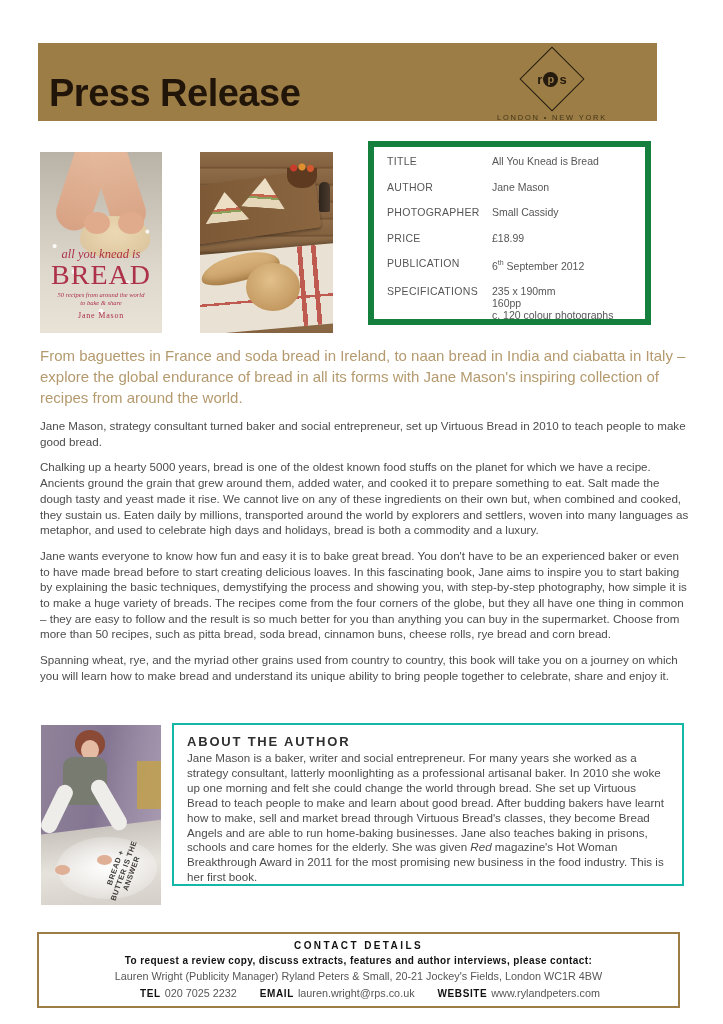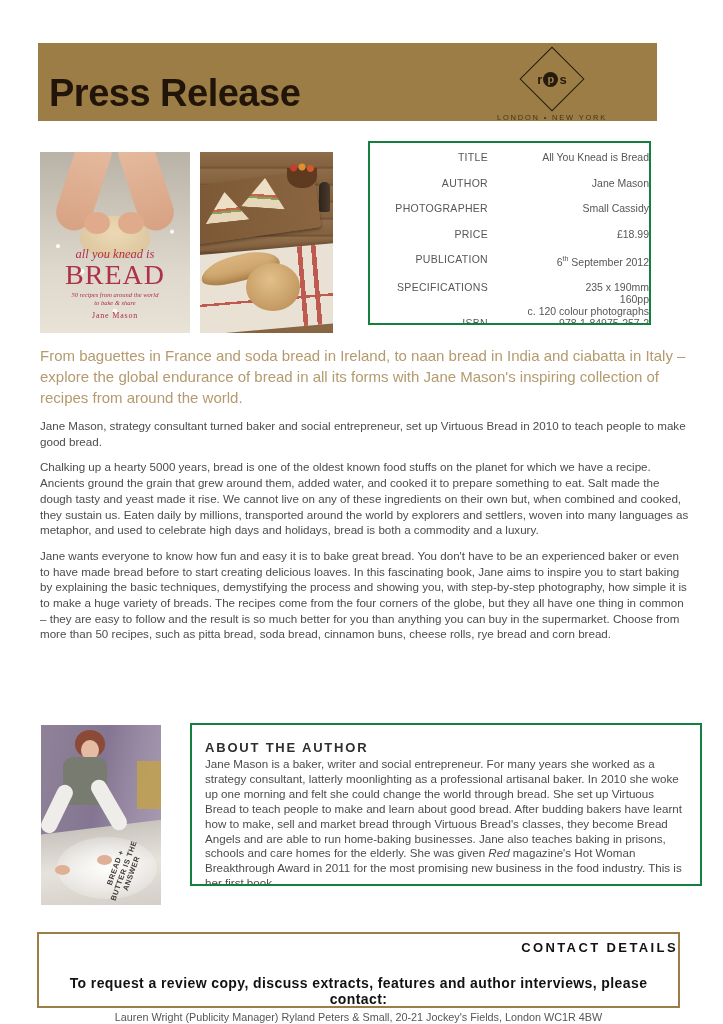--- a/index.html
+++ b/index.html
@@ -14,21 +14,21 @@
   .diamond{width:44px;height:44px;border:1.5px solid #241a0e;transform:rotate(45deg);
            margin:9px auto 0;position:relative;}
   .diamond-inner{position:absolute;inset:0;transform:rotate(-45deg);display:flex;
                  align-items:center;justify-content:center;gap:1px;color:#241a0e;
                  font-size:13px;font-weight:bold;}
   .logo-p{display:inline-flex;width:15px;height:15px;border-radius:50%;background:#241a0e;
           color:#9b7d45;align-items:center;justify-content:center;font-size:11px;font-weight:bold;}
   .logo-tagline{margin-top:11px;font-size:7.5px;letter-spacing:1.8px;color:#453619;white-space:nowrap;}
 
   
-  .cover{position:absolute;left:40px;top:152px;width:150px;height:181px;overflow:hidden;background:#7dd3fc;}
+  .cover{position:absolute;left:40px;top:152px;width:122px;height:181px;overflow:hidden;background:#7dd3fc;}
   .cover-photo{position:absolute;inset:0;background:linear-gradient(180deg,#b9b2a6 0%,#cdc6ba 35%,#ded8cc 65%,#e8e2d7 100%);}
   .arm{position:absolute;width:36px;height:100px;background:linear-gradient(180deg,#e7bda1,#d8a284);border-radius:18px;}
   .arm-left{left:26px;top:-20px;transform:rotate(18deg);}
   .arm-right{right:26px;top:-20px;transform:rotate(-18deg);}
   .dough{position:absolute;left:40px;top:64px;width:70px;height:42px;
          background:radial-gradient(ellipse at 50% 40%,#ecd9b4,#d8c199);
          border-radius:45% 55% 50% 50%/60% 55% 45% 50%;}
   .fist{position:absolute;width:26px;height:22px;background:#e0ab8c;border-radius:50%;top:60px;}
   .fist-l{left:44px;} .fist-r{left:78px;}
   .flour-specks{position:absolute;inset:0;background-image:
@@ -70,21 +70,21 @@
                     linear-gradient(180deg,transparent 0 62%,#bf5a50 62% 65%,transparent 65%),#e9e2d4;
          box-shadow:0 -2px 4px rgba(0,0,0,.25);}
   .loaf{position:absolute;left:0px;bottom:52px;width:80px;height:26px;
         background:linear-gradient(180deg,#dcb67f,#c49a62);transform:rotate(-14deg);
         border-radius:50% 50% 45% 45%/70% 70% 40% 40%;box-shadow:inset 0 -4px 6px rgba(120,80,30,.4);}
   .boule{position:absolute;left:46px;bottom:22px;width:54px;height:48px;border-radius:50%;
          background:radial-gradient(circle at 45% 35%,#e2c08a,#c49a62 70%,#a87c46);}
 
   
   .info-table{position:absolute;left:368px;top:141px;width:283px;height:184px;
-              border:2px solid #15803d;box-sizing:border-box;padding:8px 0 0 13px;overflow:hidden;text-align:right;}
+              border:6px solid #15803d;box-sizing:border-box;padding:8px 0 0 13px;overflow:hidden;}
   .info-row{display:flex;margin-bottom:13px;font-size:10.5px;line-height:12.5px;color:#565656;}
   .info-label{width:105px;flex:none;letter-spacing:0.3px;}
   .info-value{flex:1;}
   .info-value sup{font-size:7px;}
   .spec-row{margin-bottom:0;}
   .spec-row .spec-line{line-height:12px;}
   .isbn-row{margin-bottom:0;}
 
   
   .main-col{position:absolute;left:40px;top:345px;width:649px;}
@@ -103,31 +103,31 @@
   .sleeve-r{left:60px;top:52px;height:56px;transform:rotate(-30deg);}
   .flour-table{position:absolute;left:-14px;bottom:-10px;width:155px;height:88px;transform:rotate(-7deg);
                background:linear-gradient(180deg,#c9c4be 0%,#e6e2dc 45%,#d2cdc6 100%);}
   .flour-patch{position:absolute;left:16px;bottom:6px;width:100px;height:62px;border-radius:50%;
                background:radial-gradient(ellipse at center,rgba(255,255,255,.95),rgba(255,255,255,.25) 70%,transparent);}
   .hand{position:absolute;width:15px;height:10px;background:#e0b096;border-radius:50%;}
   .hand-l{left:14px;bottom:30px;} .hand-r{left:56px;bottom:40px;}
   .flour-text{position:absolute;right:4px;bottom:22px;width:66px;font-size:7.5px;font-weight:bold;
               color:#3f3a36;transform:rotate(-70deg);text-align:center;line-height:8.5px;letter-spacing:0.5px;}
 
-  .about-box{position:absolute;left:190px;top:723px;width:512px;height:163px;
-             border:2px solid #15803d;box-sizing:border-box;padding:13px 13px;overflow:hidden;}
+  .about-box{position:absolute;left:172px;top:723px;width:512px;height:163px;
+             border:2px solid #14b8a6;box-sizing:border-box;padding:7px 13px;overflow:hidden;}
   .about-heading{font-size:13px;font-weight:bold;letter-spacing:1.8px;color:#2f2f2f;margin:2px 0 2px 0;}
   .about-text{font-size:11.6px;line-height:14.9px;color:#4c4c4c;}
   .about-text .italic{font-style:italic;}
 
   
   .contact-box{position:absolute;left:37px;top:932px;width:643px;height:76px;
                border:2px solid #9b7d45;box-sizing:border-box;text-align:center;}
-  .contact-heading{margin-top:6px;font-size:13px;font-weight:bold;letter-spacing:2.4px;color:#121212;text-align:right;}
-  .contact-request{margin-top:20px;font-size:14px;font-weight:bold;letter-spacing:0.4px;color:#121212;}
+  .contact-heading{margin-top:6px;font-size:10px;font-weight:bold;letter-spacing:2.4px;color:#121212;}
+  .contact-request{margin-top:4px;font-size:10px;font-weight:bold;letter-spacing:0.4px;color:#121212;}
   .contact-address{margin-top:4px;font-size:10.8px;color:#565656;}
   .contact-line{margin-top:5px;font-size:10.8px;color:#565656;margin-left:23px;}
   .contact-label{font-weight:bold;color:#121212;font-size:10px;letter-spacing:0.6px;margin:0 4px 0 20px;}
   .contact-label.first{margin-left:0;}
 </style>
 </head>
 <body>
 
 <div class="page">
 
@@ -210,20 +210,21 @@
       <div class="info-label">ISBN</div>
       <div class="info-value">978-1-84975-257-2</div>
     </div>
   </div>
 
   <div class="main-col">
     <p class="intro">From baguettes in France and soda bread in Ireland, to naan bread in India and ciabatta in Italy – explore the global endurance of bread in all its forms with Jane Mason's inspiring collection of recipes from around the world.</p>
     <p class="bodyp">Jane Mason, strategy consultant turned baker and social entrepreneur, set up Virtuous Bread in 2010 to teach people to make good bread.</p>
     <p class="bodyp">Chalking up a hearty 5000 years, bread is one of the oldest known food stuffs on the planet for which we have a recipe. Ancients ground the grain that grew around them, added water, and cooked it to prepare something to eat. Salt made the dough tasty and yeast made it rise. We cannot live on any of these ingredients on their own but, when combined and cooked, they sustain us. Eaten daily by millions, transported around the world by explorers and settlers, woven into many languages as metaphor, and used to celebrate high days and holidays, bread is both a commodity and a luxury.</p>
     <p class="bodyp">Jane wants everyone to know how fun and easy it is to bake great bread. You don't have to be an experienced baker or even to have made bread before to start creating delicious loaves. In this fascinating book, Jane aims to inspire you to start baking by explaining the basic techniques, demystifying the process and showing you, with step-by-step photography, how simple it is to make a huge variety of breads. The recipes come from the four corners of the globe, but they all have one thing in common – they are easy to follow and the result is so much better for you than anything you can buy in the supermarket. Choose from more than 50 recipes, such as pitta bread, soda bread, cinnamon buns, cheese rolls, rye bread and corn bread.</p>
+    <p class="bodyp">Spanning wheat, rye, and the myriad other grains used from country to country, this book will take you on a journey on which you will learn how to make bread and understand its unique ability to bring people together to celebrate, share and enjoy it.</p>
   </div>
 
   <div class="author-photo">
     <div class="studio"></div>
     <div class="shelf"></div>
     <div class="flour-table"></div>
     <div class="flour-patch"></div>
     <div class="hair"></div>
     <div class="face"></div>
     <div class="vest"></div>

